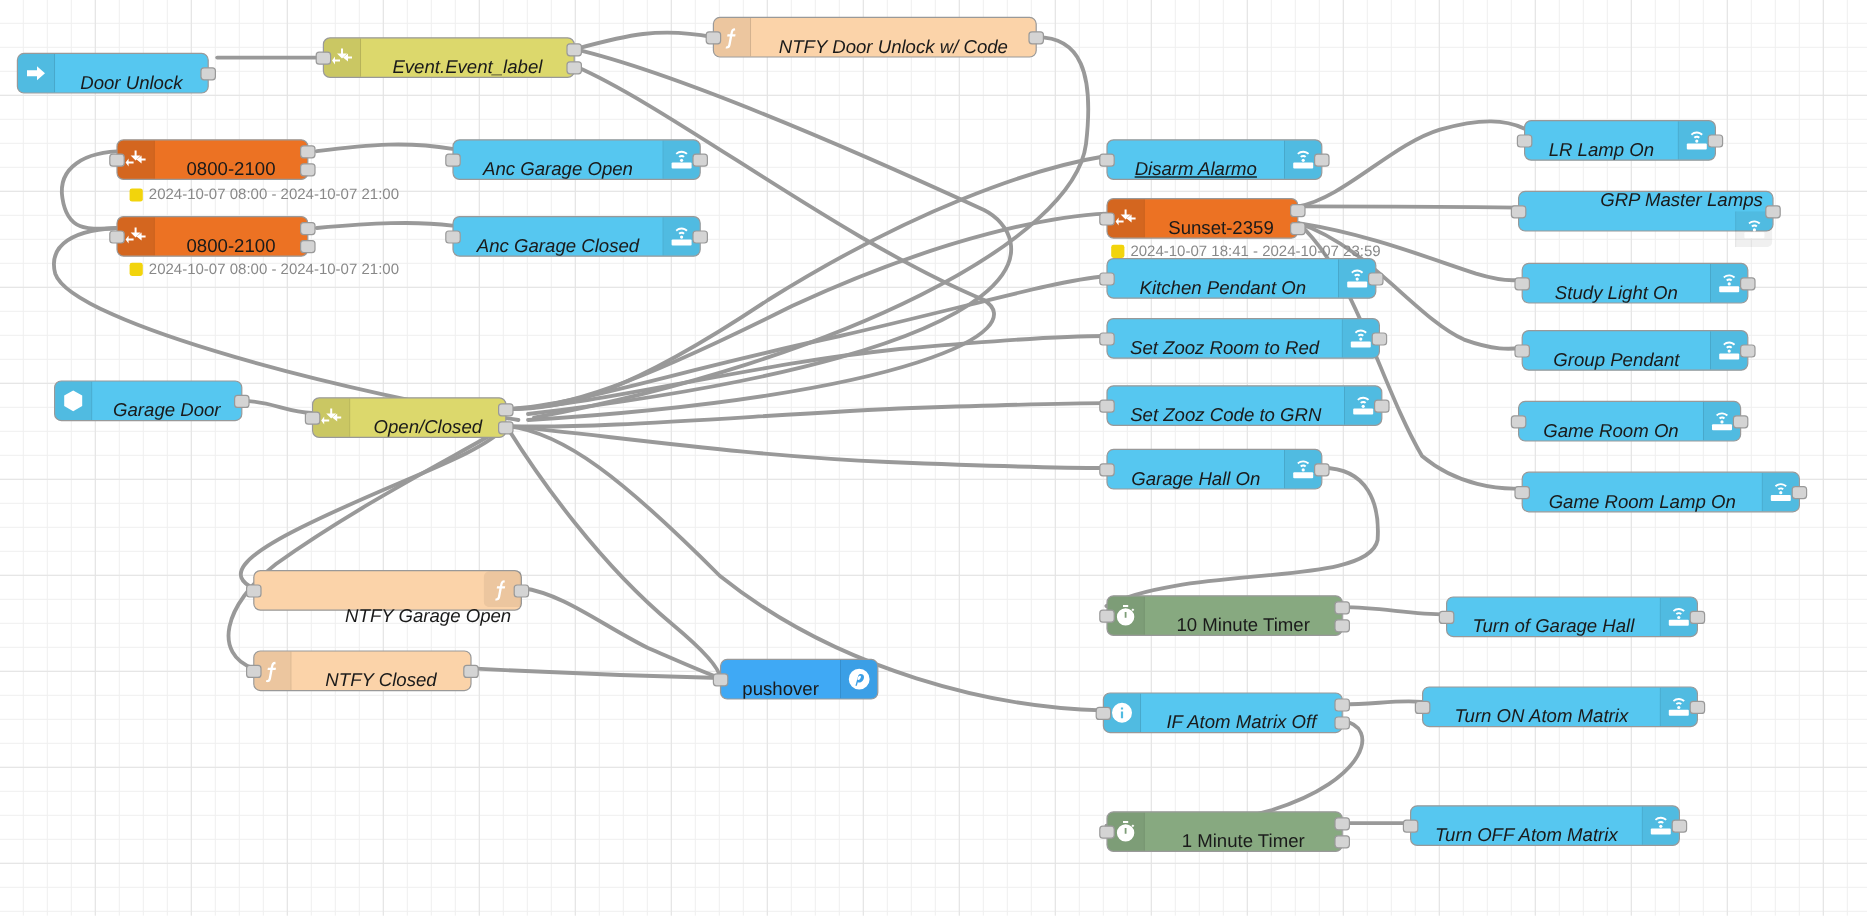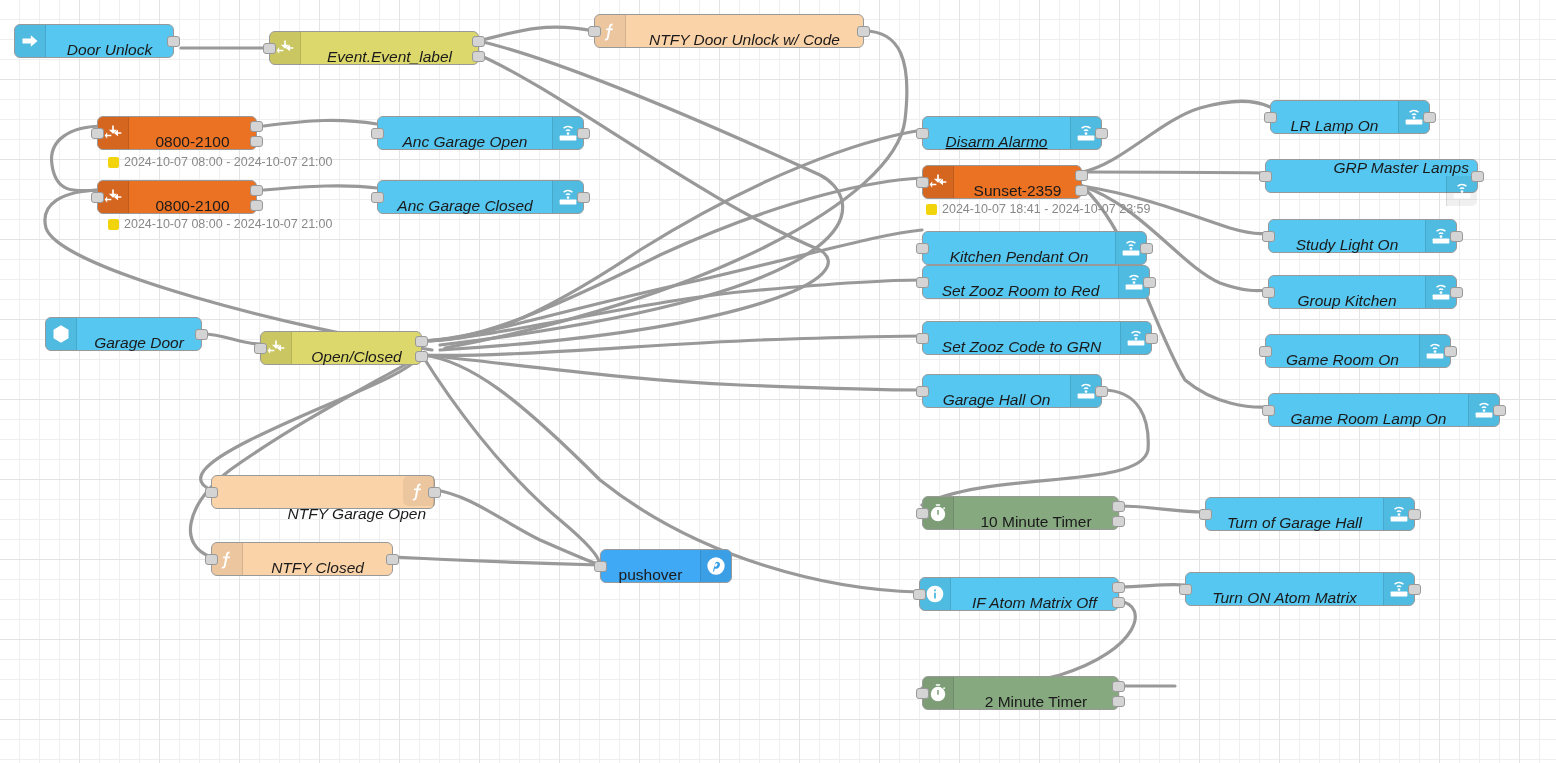--- a/index.html
+++ b/index.html
@@ -119,21 +119,21 @@
       <path d="M 1082,172 C 1140,172 1200,172 1265,173"></path>
       <path d="M 1082,186 C 1140,195 1190,215 1230,228 C 1250,234 1262,234 1268,233"></path>
       <path d="M 1082,186 C 1140,205 1180,265 1220,283 C 1245,292 1258,291 1268,290"></path>
       <path d="M 1082,186 C 1130,230 1150,320 1185,380 C 1215,405 1250,408 1268,407"></path>
       <path d="M 1102,390 C 1140,390 1150,420 1148,450 C 1140,490 990,470 922,505"></path>
       <path d="M 1119,506 C 1150,506 1175,512 1205,512"></path>
       <path d="M 1119,587 C 1145,587 1165,583 1185,585"></path>
       <path d="M 1119,601 C 1150,605 1140,650 1060,675 C 1000,692 950,690 922,688"></path>
       <path d="M 1119,686 C 1145,686 1155,686 1175,686"></path>
     </svg>
-<div class="node c-blue" style="left: 14px; top: 24px; width: 160px;">
+<div class="node c-blue" style="left: 14px; top: 44px; width: 160px;">
       <div class="ic left">
         <svg width="20" height="20" viewBox="0 0 24 24">
           <path d="M3 9h10V5l8 7-8 7v-4H3z" fill="#ffffff"></path>
         </svg>
       </div>
       <div class="lbl">Door Unlock</div>
       <div class="port out" style="top: 11px;"></div>
     </div>
     <div class="node c-yellow" style="left: 269px; top: 31px; width: 210px;">
       <div class="ic left">
@@ -280,21 +280,21 @@
         <svg width="20" height="20" viewBox="0 0 24 24">
           <path d="M11 3v5H7l5 5 5-5h-4V3zM5 11l-3 4 3 4v-3h5v-2H5z" fill="#ffffff"></path>
           <path d="M13 12l5 4v-3h4v-2h-4v-3z" fill="#ffffff"></path>
         </svg>
       </div>
       <div class="lbl">Sunset-2359</div>
       <div class="port in" style="top: 11px;"></div>
       <div class="port out" style="top: 4px;"></div>
       <div class="port out" style="top: 19px;"></div>
     </div>
-    <div class="node c-blue" style="left: 922px; top: 215px; width: 225px; margin-top: 16px;">
+    <div class="node c-blue" style="left: 922px; top: 215px; width: 225px;">
       <div class="lbl">Kitchen Pendant On</div>
       <div class="ic right">
         <svg width="20" height="20" viewBox="0 0 24 24">
           <path d="M3 15h18a1 1 0 011 1v4a1 1 0 01-1 1H3a1 1 0 01-1-1v-4a1 1 0 011-1z" fill="#ffffff"></path>
           <path d="M5.5 17.7h1.6v1.6H5.5zM8.3 17.7h1.6v1.6H8.3zM11.1 17.7h1.6v1.6H11.1z" fill="#ffffff"></path>
           <path d="M12 3.2c2.3 0 4.4.9 6 2.4l-1.3 1.4A7.1 7.1 0 0012 5.1c-1.8 0-3.5.7-4.7 1.9L6 5.6A8.9 8.9 0 0112 3.2z" fill="#ffffff"></path>
           <path d="M12 7.4c1.2 0 2.3.5 3.1 1.2l-1.3 1.4A2.7 2.7 0 0012 9.3c-.7 0-1.3.3-1.8.7L8.9 8.6A4.6 4.6 0 0112 7.4z" fill="#ffffff"></path>
           <path d="M12 11.1a1.6 1.6 0 110 3.2 1.6 1.6 0 010-3.2z" fill="#ffffff"></path>
         </svg>
       </div>
@@ -379,21 +379,21 @@
           <path d="M5.5 17.7h1.6v1.6H5.5zM8.3 17.7h1.6v1.6H8.3zM11.1 17.7h1.6v1.6H11.1z" fill="#ffffff"></path>
           <path d="M12 3.2c2.3 0 4.4.9 6 2.4l-1.3 1.4A7.1 7.1 0 0012 5.1c-1.8 0-3.5.7-4.7 1.9L6 5.6A8.9 8.9 0 0112 3.2z" fill="#ffffff"></path>
           <path d="M12 7.4c1.2 0 2.3.5 3.1 1.2l-1.3 1.4A2.7 2.7 0 0012 9.3c-.7 0-1.3.3-1.8.7L8.9 8.6A4.6 4.6 0 0112 7.4z" fill="#ffffff"></path>
           <path d="M12 11.1a1.6 1.6 0 110 3.2 1.6 1.6 0 010-3.2z" fill="#ffffff"></path>
         </svg>
       </div>
       <div class="port in" style="top: 11px;"></div>
       <div class="port out" style="top: 11px;"></div>
     </div>
     <div class="node c-blue" style="left: 1268px; top: 275px; width: 189px;">
-      <div class="lbl">Group Kitchen</div>
+      <div class="lbl">Group Pendant</div>
       <div class="ic right">
         <svg width="20" height="20" viewBox="0 0 24 24">
           <path d="M3 15h18a1 1 0 011 1v4a1 1 0 01-1 1H3a1 1 0 01-1-1v-4a1 1 0 011-1z" fill="#ffffff"></path>
           <path d="M5.5 17.7h1.6v1.6H5.5zM8.3 17.7h1.6v1.6H8.3zM11.1 17.7h1.6v1.6H11.1z" fill="#ffffff"></path>
           <path d="M12 3.2c2.3 0 4.4.9 6 2.4l-1.3 1.4A7.1 7.1 0 0012 5.1c-1.8 0-3.5.7-4.7 1.9L6 5.6A8.9 8.9 0 0112 3.2z" fill="#ffffff"></path>
           <path d="M12 7.4c1.2 0 2.3.5 3.1 1.2l-1.3 1.4A2.7 2.7 0 0012 9.3c-.7 0-1.3.3-1.8.7L8.9 8.6A4.6 4.6 0 0112 7.4z" fill="#ffffff"></path>
           <path d="M12 11.1a1.6 1.6 0 110 3.2 1.6 1.6 0 010-3.2z" fill="#ffffff"></path>
         </svg>
       </div>
       <div class="port in" style="top: 11px;"></div>
@@ -476,24 +476,38 @@
       </div>
       <div class="port in" style="top: 11px;"></div>
       <div class="port out" style="top: 11px;"></div>
     </div>
     <div class="node c-olive plain" style="left: 922px; top: 676px; width: 197px;">
       <div class="ic left">
         <svg width="20" height="20" viewBox="0 0 24 24">
           <path d="M9.4 1.4h5.2v2H9.4zM17.9 6.2l1.4-1.4 1.4 1.4-1.4 1.4zM12 4.6a8.7 8.7 0 108.7 8.7A8.7 8.7 0 0012 4.6zm.9 9.6h-1.8V8.4h1.8z" fill="#ffffff"></path>
         </svg>
       </div>
-      <div class="lbl">2 Minute Timer</div>
-      <div class="port in" style="top: 11px;"></div>
-      <div class="port out" style="top: 4px;"></div>
-      <div class="port out" style="top: 19px;"></div>
+      <div class="lbl">1 Minute Timer</div>
+      <div class="port in" style="top: 11px;"></div>
+      <div class="port out" style="top: 4px;"></div>
+      <div class="port out" style="top: 19px;"></div>
+    </div>
+    <div class="node c-blue" style="left: 1175px; top: 671px; width: 225px;">
+      <div class="lbl">Turn OFF Atom Matrix</div>
+      <div class="ic right">
+        <svg width="20" height="20" viewBox="0 0 24 24">
+          <path d="M3 15h18a1 1 0 011 1v4a1 1 0 01-1 1H3a1 1 0 01-1-1v-4a1 1 0 011-1z" fill="#ffffff"></path>
+          <path d="M5.5 17.7h1.6v1.6H5.5zM8.3 17.7h1.6v1.6H8.3zM11.1 17.7h1.6v1.6H11.1z" fill="#ffffff"></path>
+          <path d="M12 3.2c2.3 0 4.4.9 6 2.4l-1.3 1.4A7.1 7.1 0 0012 5.1c-1.8 0-3.5.7-4.7 1.9L6 5.6A8.9 8.9 0 0112 3.2z" fill="#ffffff"></path>
+          <path d="M12 7.4c1.2 0 2.3.5 3.1 1.2l-1.3 1.4A2.7 2.7 0 0012 9.3c-.7 0-1.3.3-1.8.7L8.9 8.6A4.6 4.6 0 0112 7.4z" fill="#ffffff"></path>
+          <path d="M12 11.1a1.6 1.6 0 110 3.2 1.6 1.6 0 010-3.2z" fill="#ffffff"></path>
+        </svg>
+      </div>
+      <div class="port in" style="top: 11px;"></div>
+      <div class="port out" style="top: 11px;"></div>
     </div>
     <div class="status" style="left: 108px; top: 155px;">
       <span class="dot"></span>
       <span>2024-10-07 08:00 - 2024-10-07 21:00</span>
     </div>
     <div class="status" style="left: 108px; top: 217px;">
       <span class="dot"></span>
       <span>2024-10-07 08:00 - 2024-10-07 21:00</span>
     </div>
     <div class="status" style="left: 926px; top: 202px; justify-content: space-between;">

